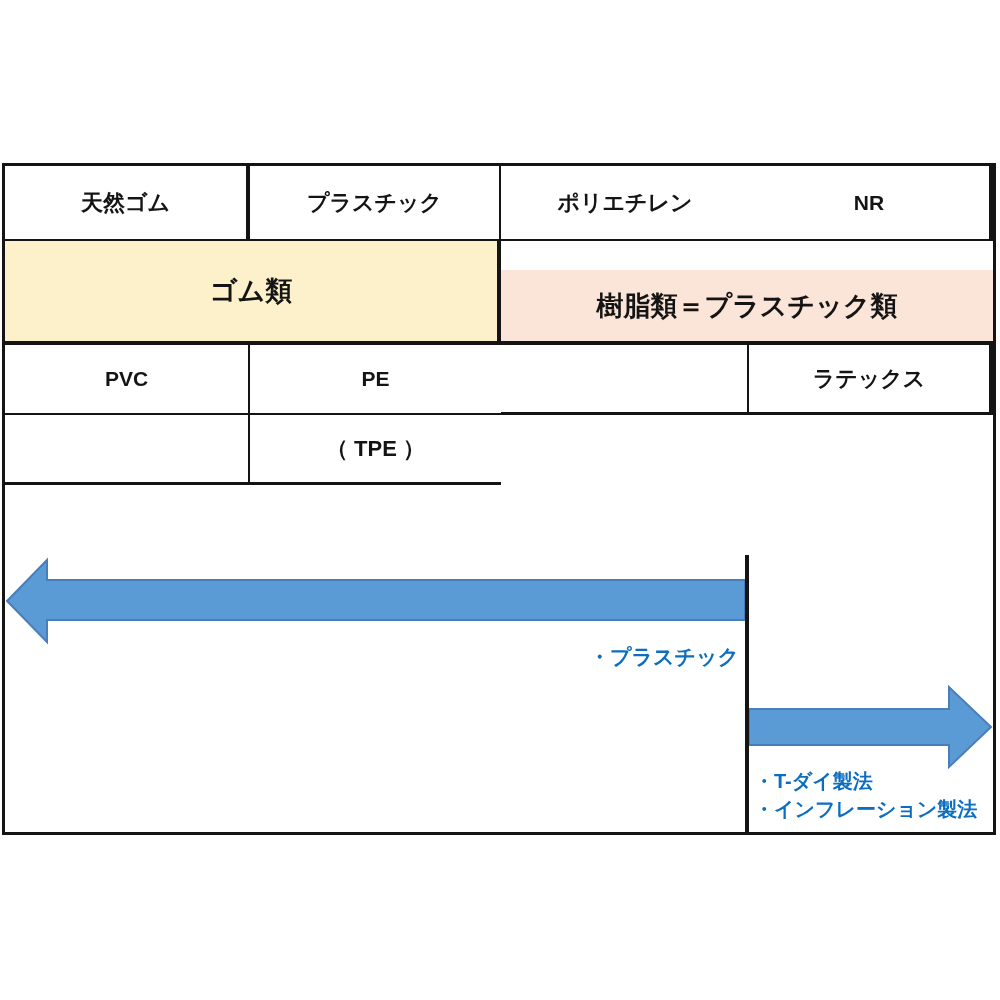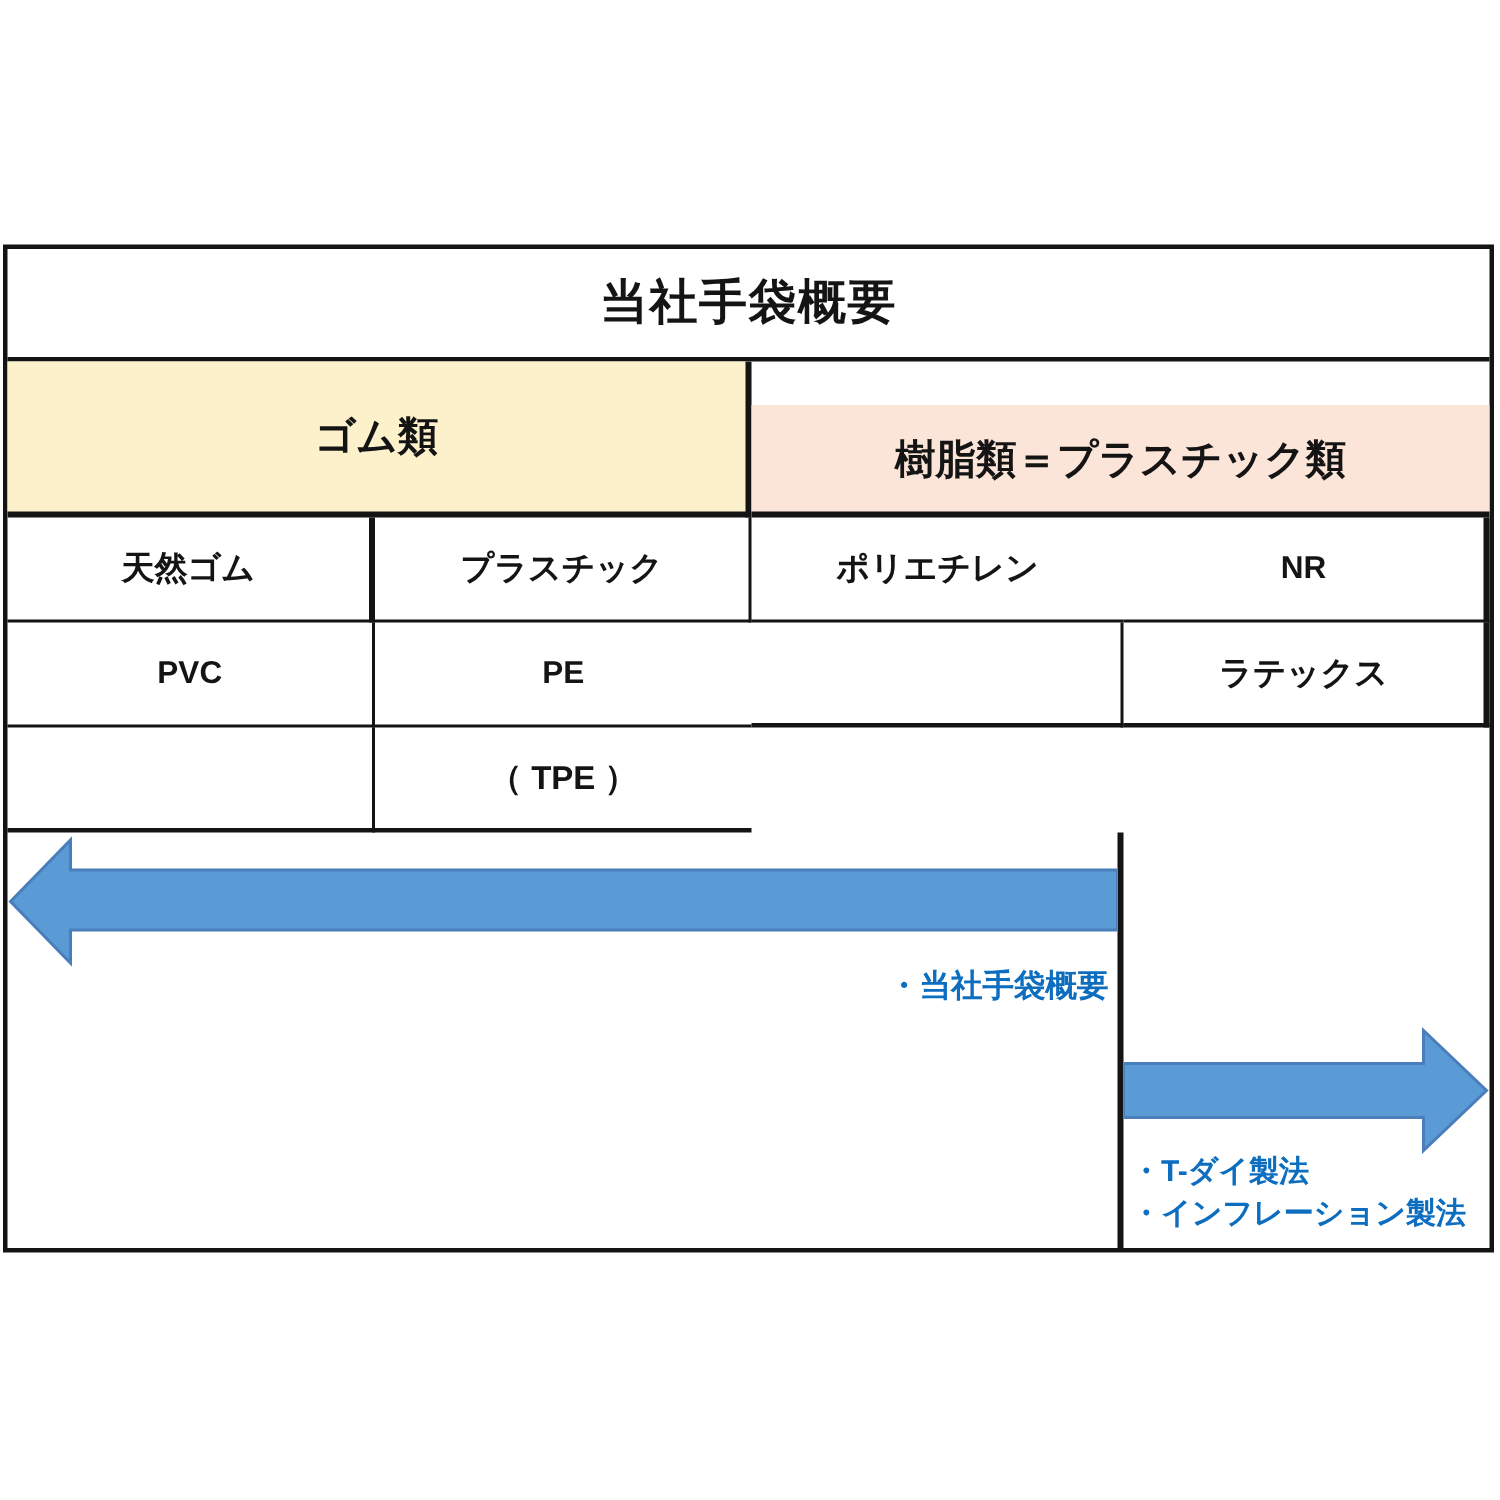--- a/index.html
+++ b/index.html
@@ -104,21 +104,20 @@
     font-size: 20px;
     line-height: 28px;
   }
 </style>
 </head>
 <body>
 
 <div class="page">
   <div class="table">
 
-    <div class="cell title-cell">当社手袋概要</div>
 
     <div class="cell cat-rubber">ゴム類</div>
     <div class="cell cat-plastic">樹脂類＝プラスチック類</div>
 
     <div class="cell body-cell v-thick">天然ゴム</div>
     <div class="cell body-cell v-thin">プラスチック</div>
     <div class="cell body-cell">ポリエチレン</div>
 
     <div class="cell body-cell code-cell v-thick">NR</div>
     <div class="cell body-cell code-cell v-thin">PVC</div>
@@ -126,21 +125,21 @@
 
     <div class="cell body-cell row3 v-thin"></div>
     <div class="cell body-cell row3 v-thick">ラテックス</div>
     <div class="cell body-cell row3 v-thin"></div>
     <div class="cell body-cell row3">（ TPE ）</div>
 
     <div class="cell bottom-left">
       <svg class="arrow-svg" viewBox="0 0 740 277" preserveAspectRatio="none" xmlns="http://www.w3.org/2000/svg">
         <polygon points="2,46 42,5 42,25 740,25 740,65 42,65 42,87" fill="#5B9BD5" stroke="#4A7EBB" stroke-width="2" stroke-linejoin="miter"></polygon>
       </svg>
-      <div class="method-label dipping-label">・当社手袋概要</div>
+      <div class="method-label dipping-label">・プラスチック</div>
     </div>
 
     <div class="cell bottom-right">
       <svg class="arrow-svg" viewBox="0 0 244 277" preserveAspectRatio="none" xmlns="http://www.w3.org/2000/svg">
         <polygon points="0,154 200,154 200,132 242,172 200,212 200,190 0,190" fill="#5B9BD5" stroke="#4A7EBB" stroke-width="2" stroke-linejoin="miter"></polygon>
       </svg>
       <div class="method-label extrusion-labels">
         <div>・T-ダイ製法</div>
         <div>・インフレーション製法</div>
       </div>

